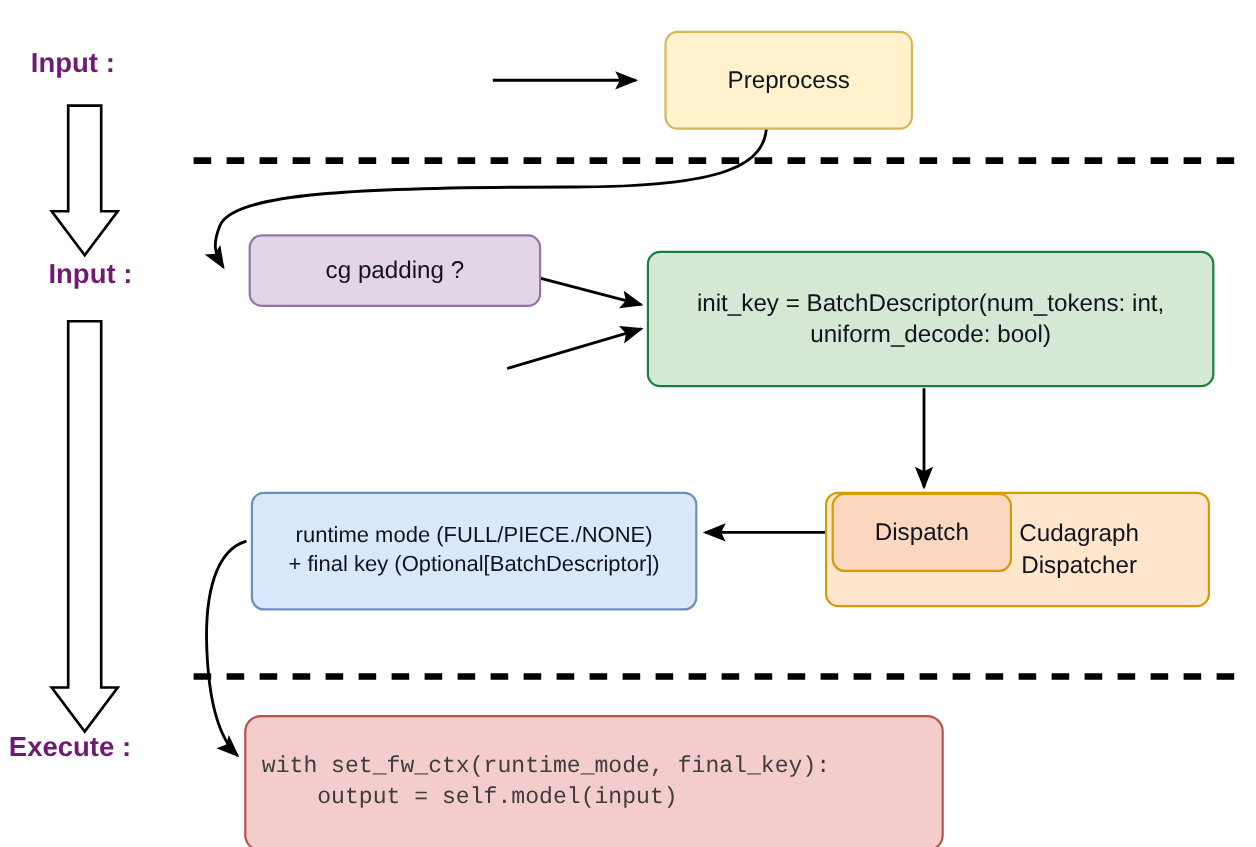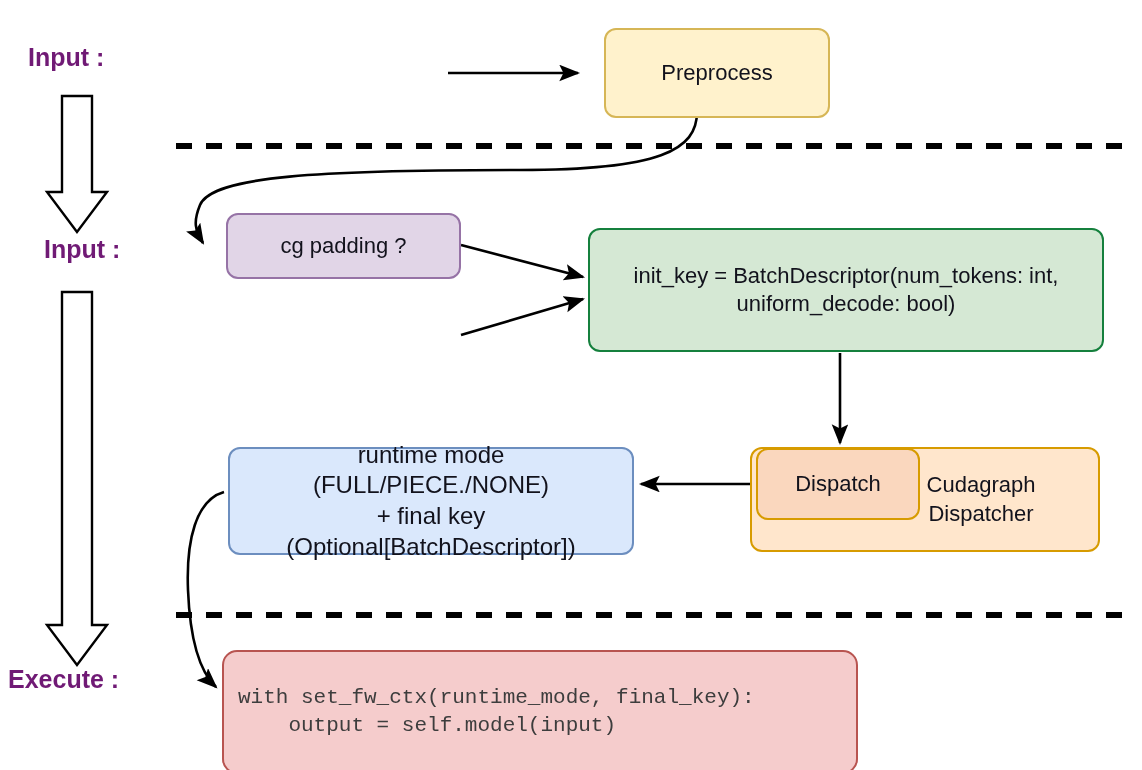--- a/index.html
+++ b/index.html
@@ -130,40 +130,40 @@
 
   <div class="stage-label" style="left:28px; top:43px;">Input :</div>
   <div class="stage-label" style="left:44px; top:235px;">Input :</div>
   <div class="stage-label" style="left:8px; top:665px;">Execute :</div>
 
 
   <div class="node node-yellow" style="left:584px; top:28px; width:226px; height:90px;margin-left:20px;">
     <span class="node-label">Preprocess</span>
   </div>
 
-  <div class="node node-purple" style="left:226px; top:213px; width:235px; height:66px;">
+  <div class="node node-purple" style="left:226px; top:213px; width:266px; height:66px;">
     <span class="node-label">cg padding ?</span>
   </div>
 
 
   <div class="node node-green" style="left:588px; top:228px; width:516px; height:124px;">
     <span class="node-label">init_key = BatchDescriptor(num_tokens: int,
 uniform_decode: bool)</span>
   </div>
 
   <div class="node node-orange-outer" style="left:750px; top:447px; width:350px; height:105px;align-items:center;">
     <span class="node-label" style="margin-left:112px;">Cudagraph
 Dispatcher</span>
   </div>
 
   <div class="node node-orange-inner z-top" style="left:756px; top:448px; width:164px; height:72px;">
     <span class="node-label">Dispatch</span>
   </div>
 
-  <div class="node node-blue" style="left:228px; top:447px; width:406px; height:108px; font-size:24px;">
+  <div class="node node-blue" style="left:228px; top:447px; width:406px; height:108px; font-size:20px;">
     <span class="node-label">runtime mode (FULL/PIECE./NONE)
 + final key (Optional[BatchDescriptor])</span>
   </div>
 
   <div class="node node-pink code-node" style="left:222px; top:650px; width:636px; height:124px;border-radius:15px;">
     <span class="code-label">with set_fw_ctx(runtime_mode, final_key):
     output = self.model(input)</span>
   </div>
 
 </div>

